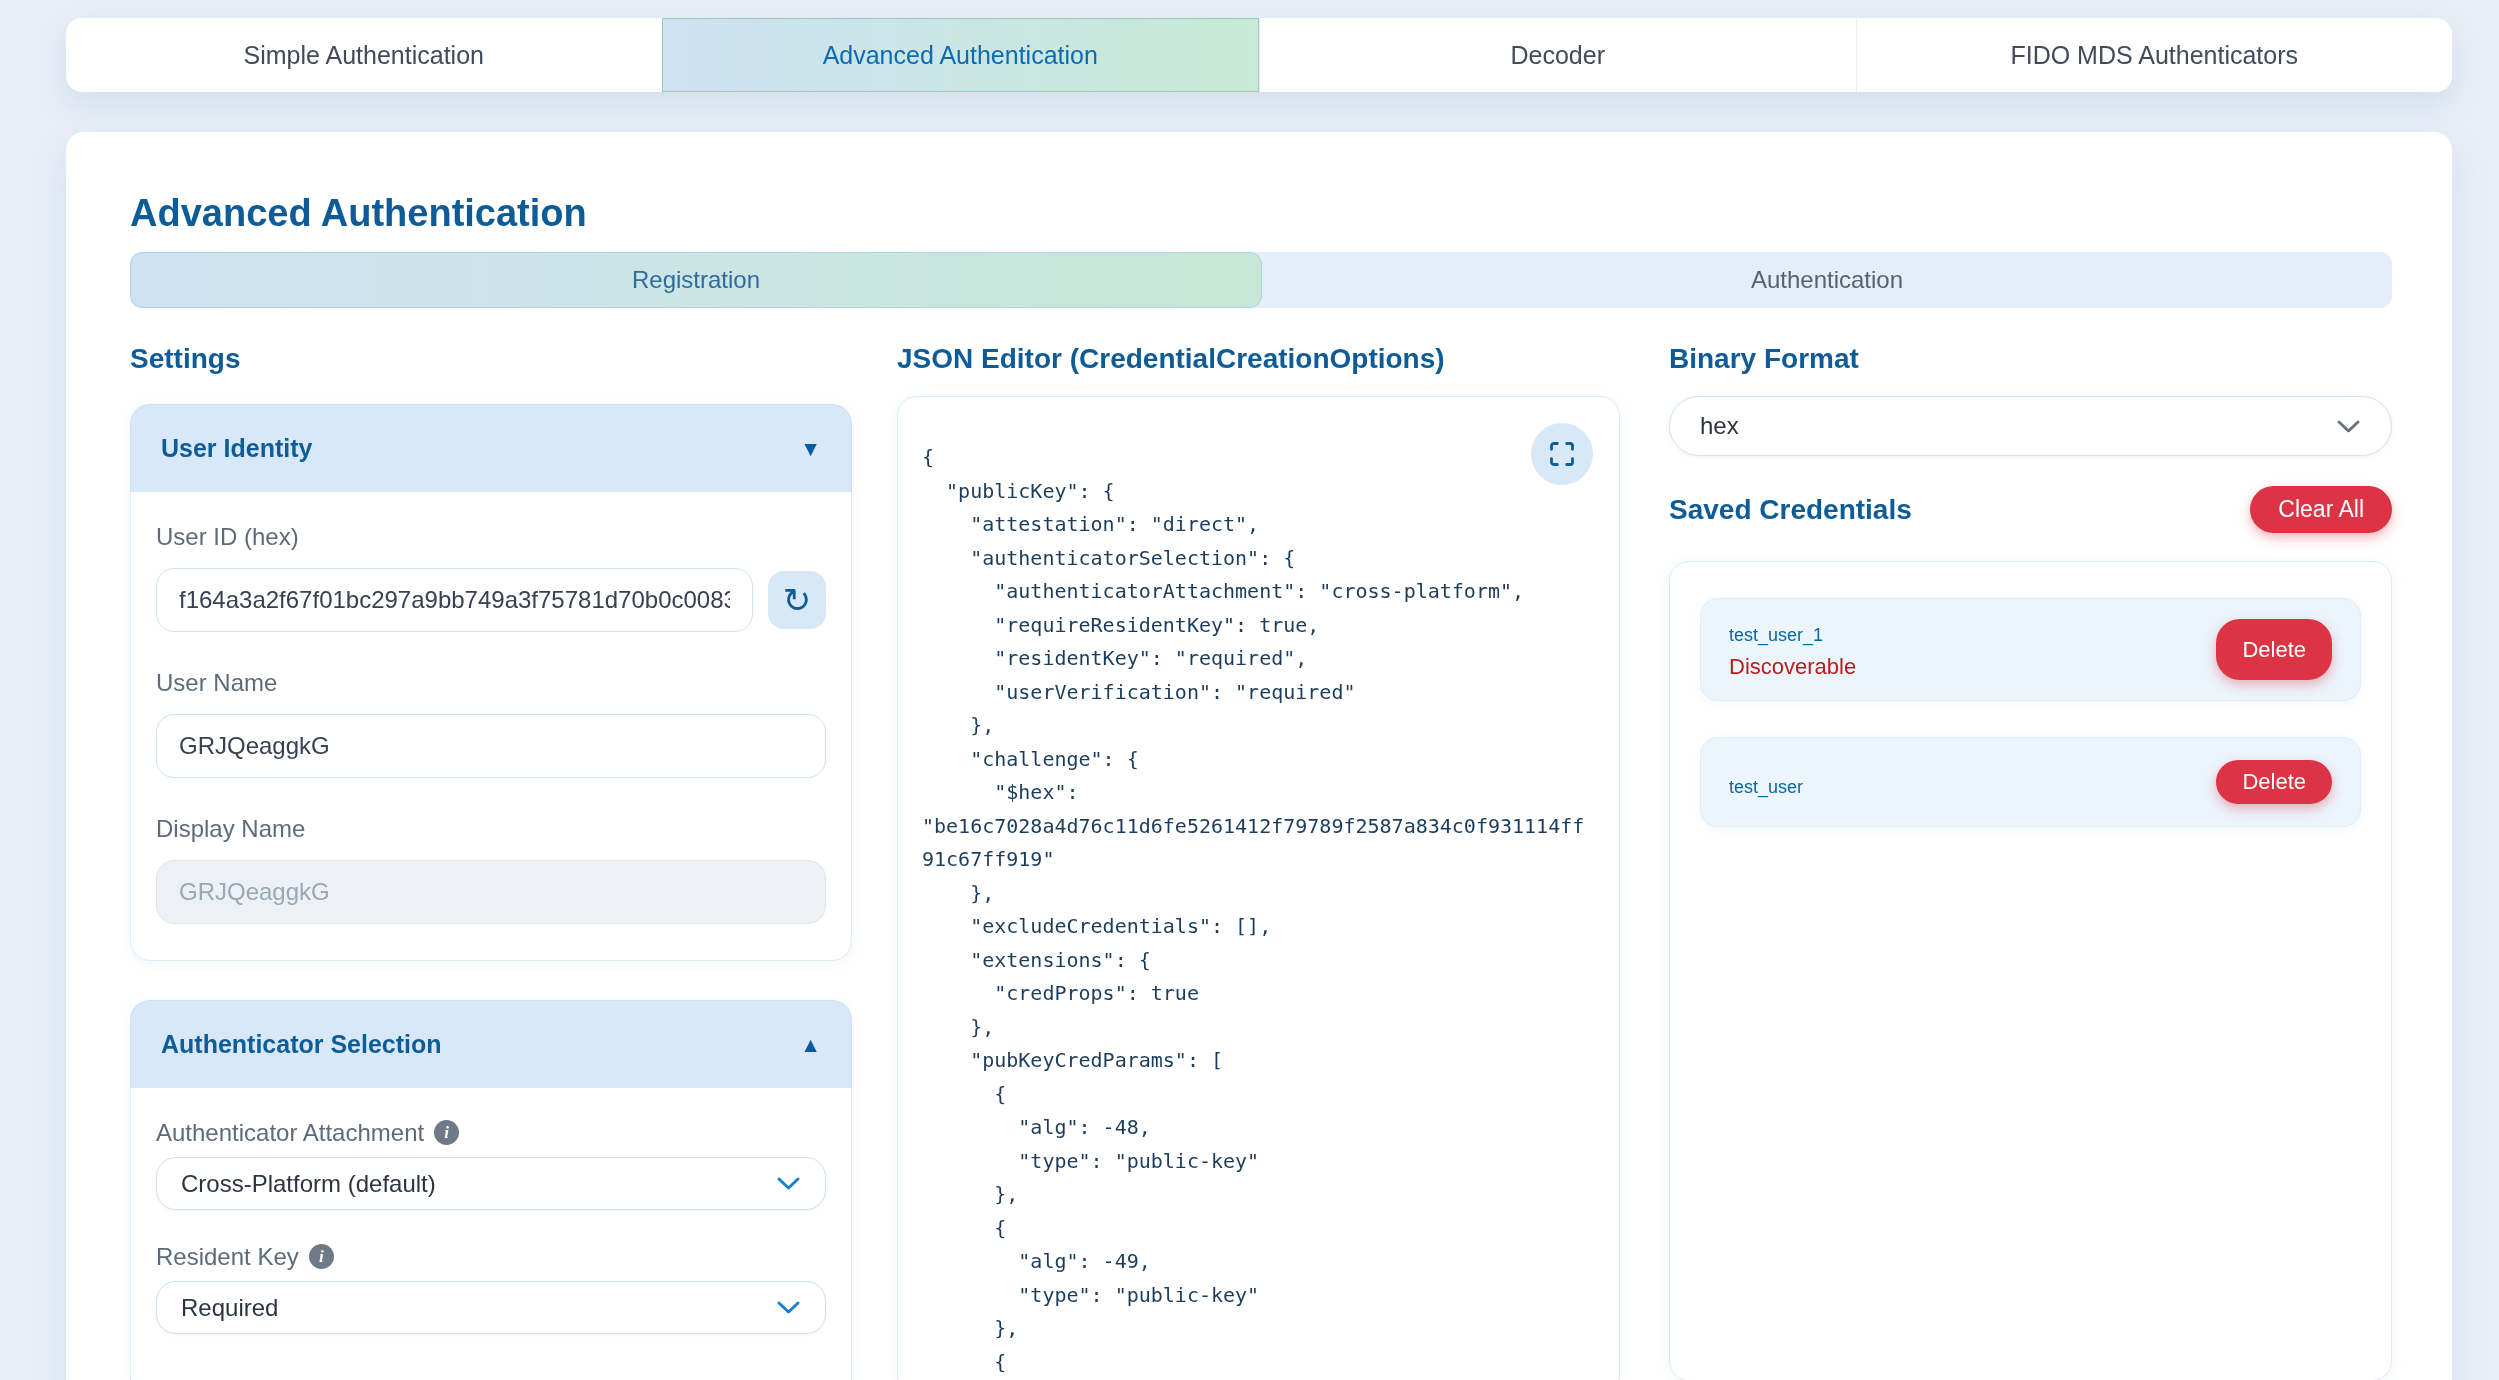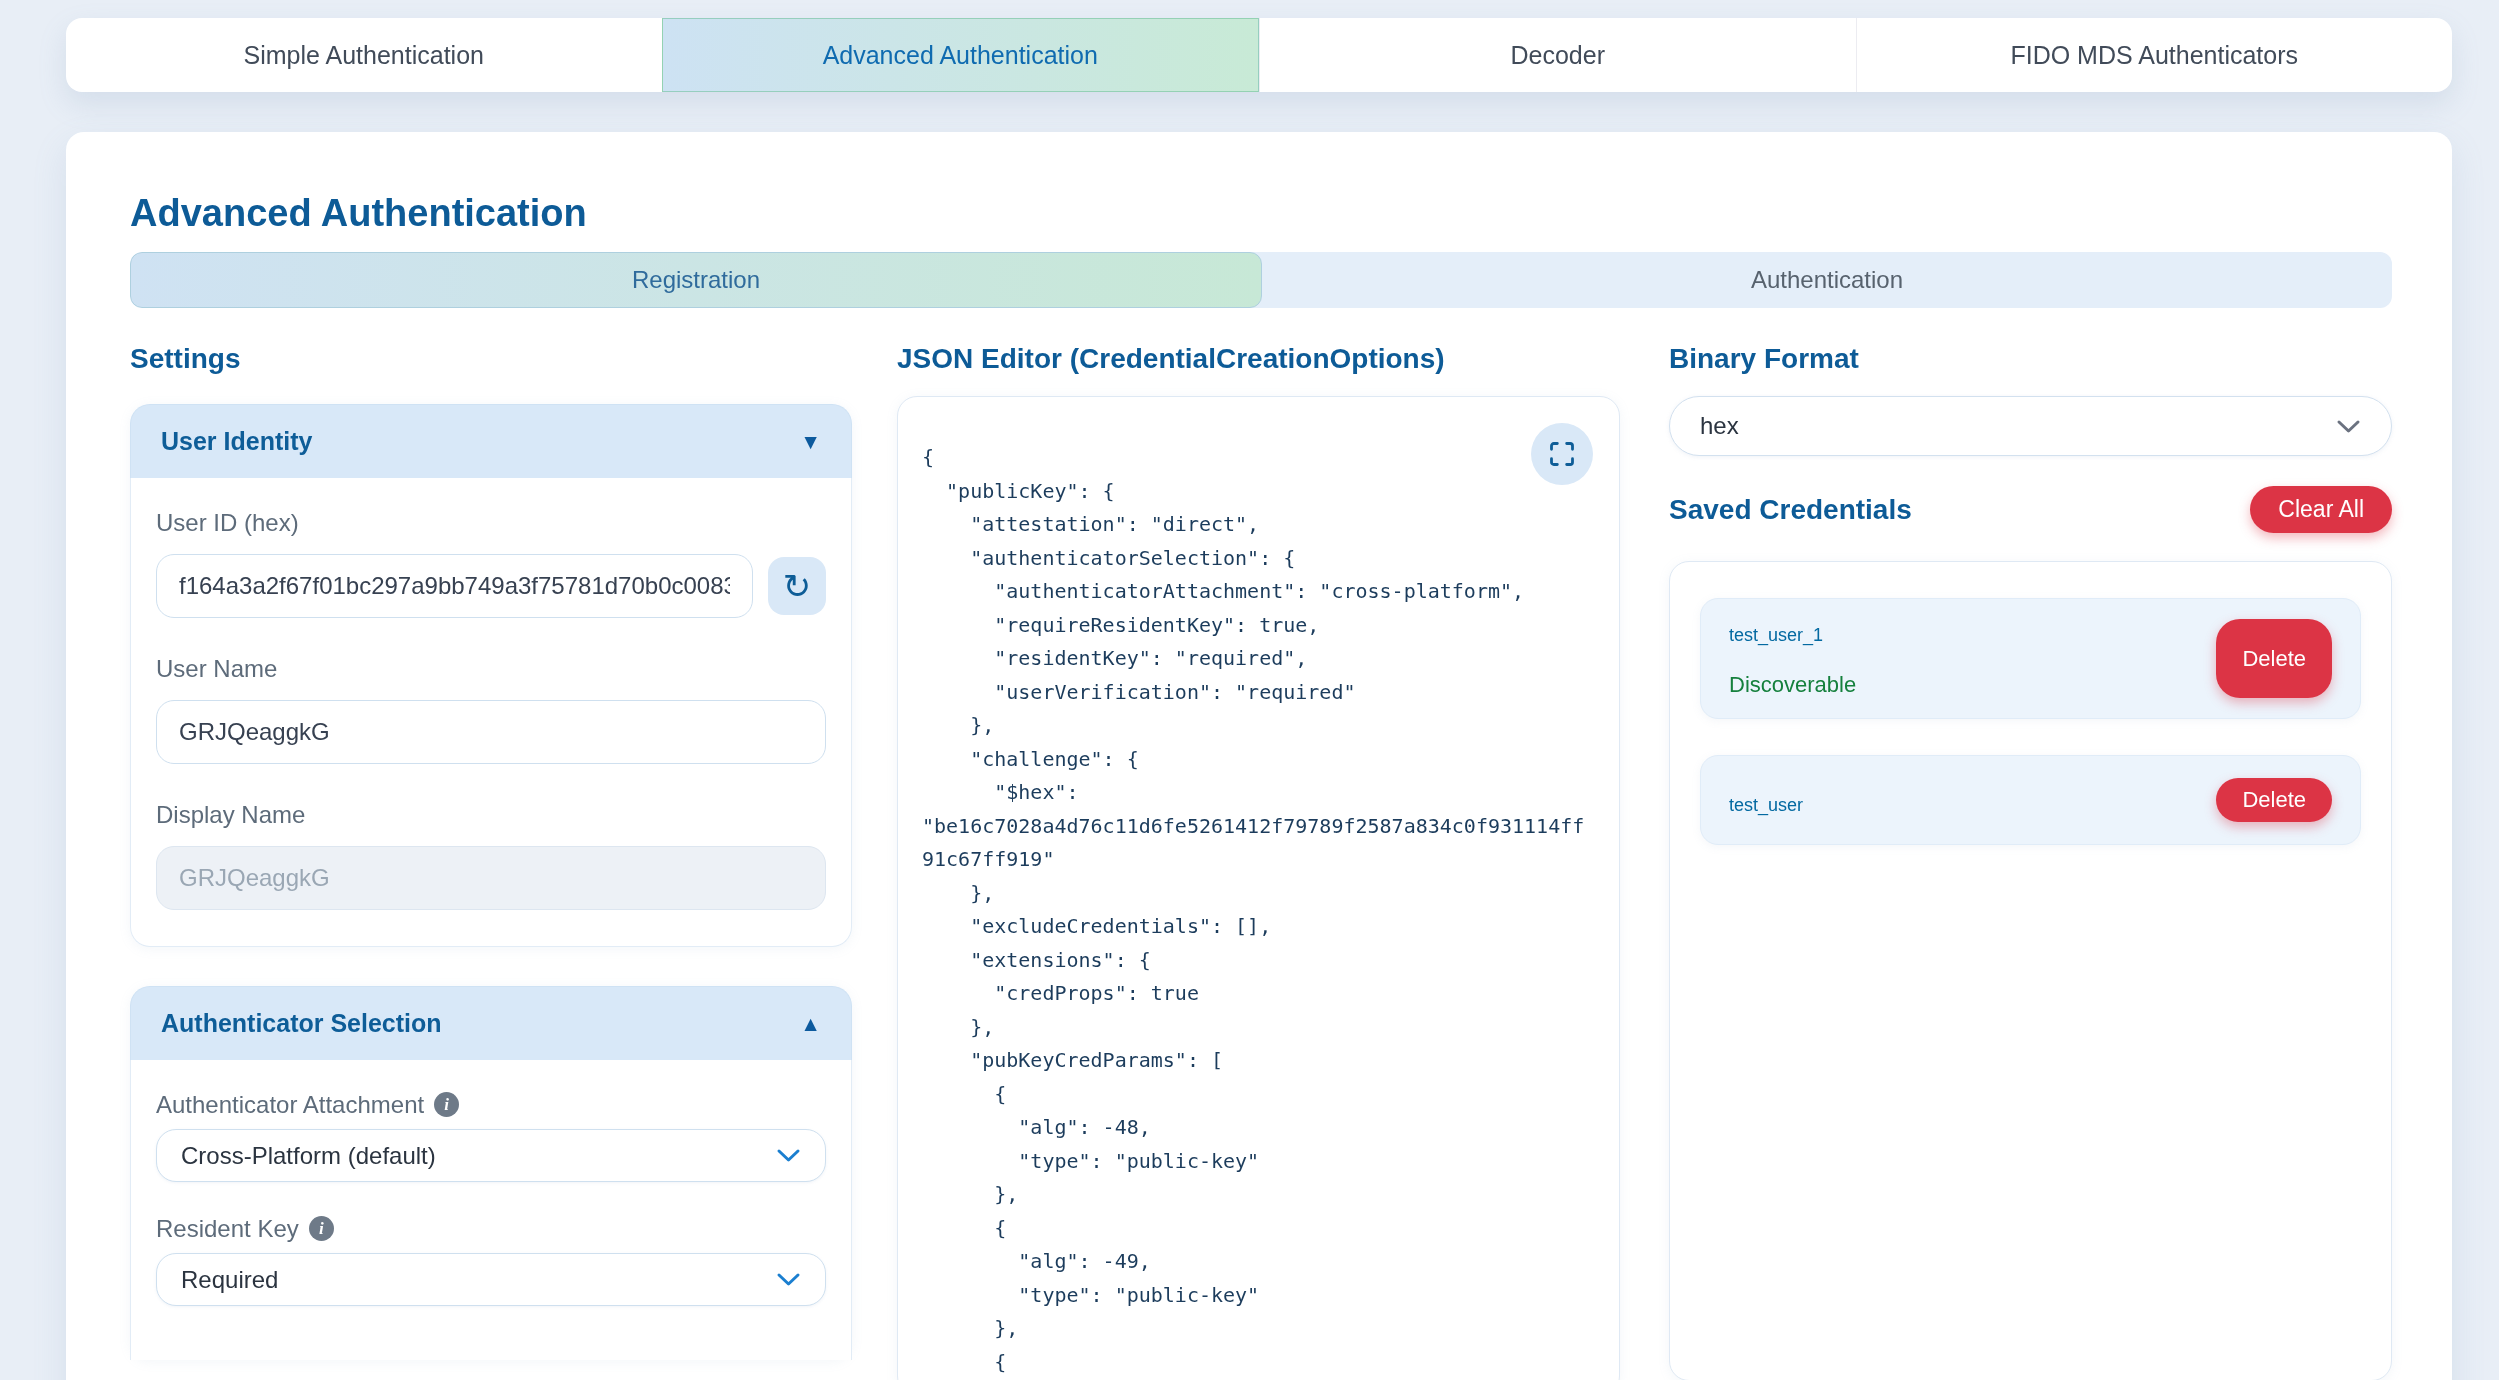--- a/index.html
+++ b/index.html
@@ -52,21 +52,21 @@
   
   .columns { display:flex; margin-top:34px; }
   .col-left  { width:722px; margin-right:45px; }
   .col-mid   { width:723px; margin-right:49px; }
   .col-right { width:723px; }
   h2.col-heading { font-size:28px; font-weight:700; color:#0d5b97; line-height:34px; }
 
   
   .group { margin-top:28px; border-radius:20px; box-shadow:0 2px 12px rgba(140,165,200,.10); }
   .group-header {
-    height:74px; background:#d8e8f8; border:1px solid #cfe2f4; border-bottom:none;
+    height:88px; background:#d8e8f8; border:1px solid #cfe2f4; border-bottom:none;
     border-radius:20px 20px 0 0; display:flex; align-items:center; justify-content:space-between;
     padding:0 30px; cursor:pointer;
   }
   .group-title { font-size:25px; font-weight:700; color:#0e5d98; }
   .caret { font-size:21px; color:#0c5a9e; }
   .group-body {
     background:#ffffff; border:1px solid #e2ecf6; border-top:none;
     border-radius:0 0 20px 20px; padding:28px 25px 36px 25px;
   }
   .group.open-bottom .group-body { border-radius:0; border-bottom:none; min-height:300px; }
@@ -135,21 +135,21 @@
     padding:36px 30px; height:820px; box-shadow:0 2px 12px rgba(140,165,200,.10);
   }
   .cred-card {
     background:#ecf4fc; border:1px solid #e0ecf8; border-radius:18px;
     padding:20px 28px; display:flex; justify-content:space-between;
     box-shadow:0 2px 8px rgba(150,170,200,.10);
   }
   .cred-card + .cred-card { margin-top:36px; }
   .cred-card.centered { align-items:flex-end; padding:22px 28px; }
   .cred-name { font-size:18px; font-weight:400; color:#0369a1; line-height:33px; }
-  .cred-sub { font-size:22px; color:#15803d; margin-top:20px; line-height:26px; }
+  .cred-sub { font-size:22px; color:#b91c1c; margin-top:2px; line-height:26px; }
 
   svg { display:block; }
 </style>
 </head>
 <body>
 
 <nav class="top-tabbar">
   <div class="top-tab">
       <span>Simple Authentication</span>
     </div>

